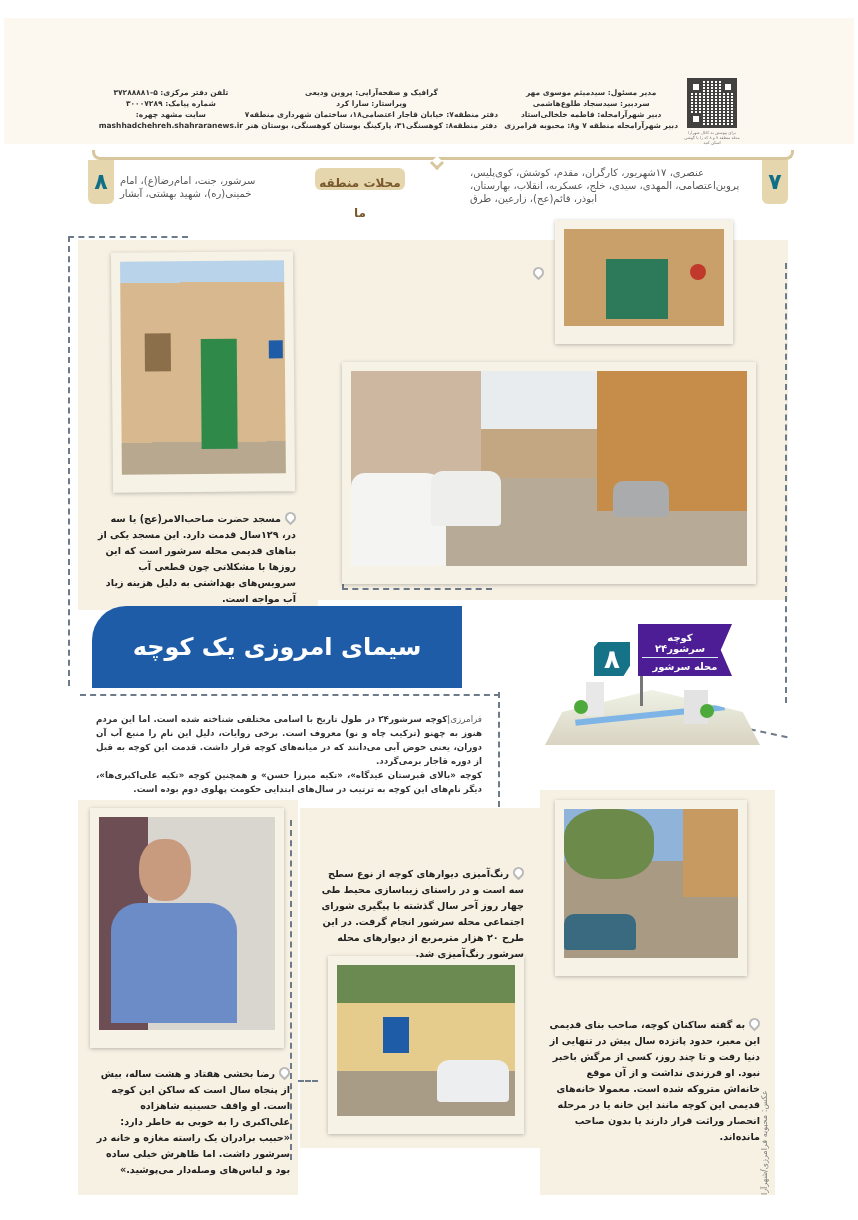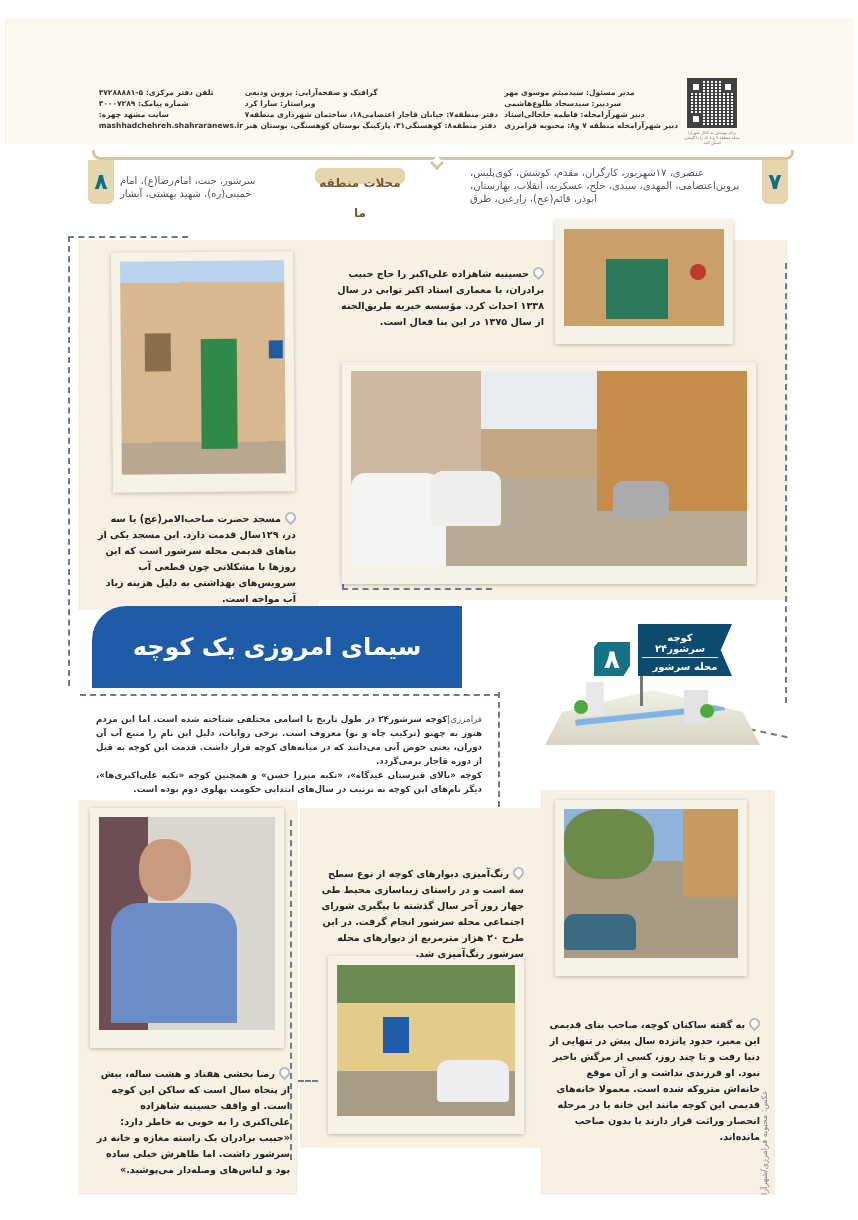--- a/index.html
+++ b/index.html
@@ -1,48 +1,48 @@
 <!DOCTYPE html>
 <html><head>
 <meta charset="utf-8">
 <style>
   * { box-sizing: border-box; margin: 0; padding: 0; }
   html, body { width: 858px; height: 1220px; background: #ffffff; overflow: hidden; }
   body { position: relative; font-family: "DejaVu Sans", sans-serif; color: #2b2b2b; direction: rtl; }
 
   .masthead { position: absolute; left: 4px; top: 18px; width: 850px; height: 126px; background: #fcf8f0; }
-  .mast-col { position: absolute; font-size: 7.5px; line-height: 11px; font-weight: bold; color: #333; text-align: left; }
+  .mast-col { position: absolute; font-size: 7.5px; line-height: 11px; font-weight: bold; color: #333; text-align: center; }
   .mast-col div { white-space: nowrap; }
   .qr { position: absolute; left: 687px; top: 78px; width: 50px; height: 50px; background: #fff;
         border: 2px solid #222;
         background-image:
           linear-gradient(90deg, #222 25%, transparent 25%, transparent 50%, #222 50%, #222 75%, transparent 75%),
           linear-gradient(#222 25%, transparent 25%, transparent 50%, #222 50%, #222 75%, transparent 75%);
         background-size: 8px 8px, 6px 6px; opacity: .85; }
   .qr .fp { position: absolute; width: 12px; height: 12px; border: 3px solid #222; background: #fff; }
   .qr-caption { position: absolute; left: 684px; top: 130px; width: 56px; font-size: 4px; line-height: 5px; color: #777; text-align: center; }
 
   .tabbar { position: absolute; left: 92px; top: 150px; width: 702px; height: 10px; border: 3px solid #d8c79c; border-top: none; border-radius: 0 0 8px 8px; }
   .tab-pointer { position: absolute; left: 432px; top: 158px; width: 10px; height: 10px; background: #fff; border-right: 3px solid #d8c79c; border-bottom: 3px solid #d8c79c; transform: rotate(45deg); }
   .region-num { position: absolute; width: 26px; height: 44px; background: #e6d6ae; border-radius: 0 0 6px 6px; color: #0e6f86; font-weight: bold; font-size: 22px; text-align: center; line-height: 44px; }
   .region-text { position: absolute; font-size: 10px; line-height: 13px; color: #555; text-align: left; }
-  .section-tag { position: absolute; left: 315px; top: 168px; width: 90px; height: 16px; background: #e6d6ae; border-radius: 6px; color: #7a5a2d; font-weight: bold; font-size: 12px; text-align: center; line-height: 30px; }
+  .section-tag { position: absolute; left: 315px; top: 168px; width: 90px; height: 22px; background: #e6d6ae; border-radius: 6px; color: #7a5a2d; font-weight: bold; font-size: 12px; text-align: center; line-height: 30px; }
 
   .panel { position: absolute; background: #f6f1e3; }
   .dash { position: absolute; border-color: #6c7a8a; border-style: dashed; }
 
   .photo { position: absolute; background: #f7f2e6; box-shadow: 0 1px 4px rgba(0,0,0,.25); }
   .photo .img { position: absolute; left: 9px; top: 9px; right: 9px; bottom: 18px; overflow: hidden; }
 
   .caption { position: absolute; font-size: 9.6px; line-height: 16px; font-weight: bold; color: #222; text-align: right; }
   .pin { display: inline-block; width: 11px; height: 11px; border-radius: 50% 50% 50% 0; transform: rotate(-45deg); background: #fff; border: 2px solid #b8b8b8; margin-left: 4px; vertical-align: -1px; }
 
   .headline { position: absolute; left: 92px; top: 606px; width: 370px; height: 82px; background: #1e5ca8; border-radius: 34px 0 0 0; color: #fff; font-weight: bold; font-size: 24px; text-align: center; line-height: 82px; }
 
-  .map-sign { position: absolute; left: 638px; top: 624px; width: 94px; height: 52px; background: #0c4a6e; clip-path: polygon(0 0, 100% 0, 88% 50%, 100% 100%, 0 100%); color: #fff; font-weight: bold; font-size: 10px; text-align: center; }
+  .map-sign { position: absolute; left: 638px; top: 624px; width: 94px; height: 52px; background: #4c1d95; clip-path: polygon(0 0, 100% 0, 88% 50%, 100% 100%, 0 100%); color: #fff; font-weight: bold; font-size: 10px; text-align: center; }
   .map-sign .l1 { padding-top: 8px; border-bottom: 1px solid #d8eef2; margin: 0 14px 0 4px; padding-bottom: 3px; }
   .map-sign .l2 { padding-top: 3px; }
   .map-num { position: absolute; left: 594px; top: 642px; width: 36px; height: 34px; background: #167287; clip-path: polygon(12% 0, 100% 0, 100% 70%, 82% 100%, 0 100%, 0 15%); color: #fff; font-weight: bold; font-size: 26px; line-height: 34px; text-align: center; }
 
   .body-text { position: absolute; left: 96px; top: 712px; width: 386px; font-size: 8.7px; line-height: 14px; font-weight: bold; color: #333; text-align: justify; text-align-last: right; }
   .credit { position: absolute; left: 760px; top: 1010px; width: 20px; height: 185px; writing-mode: vertical-rl; transform: rotate(180deg); font-size: 8px; color: #7c7c7c; text-align: left; }
 </style>
 </head>
 <body>
 
@@ -138,21 +138,21 @@
 </div>
 
 <div class="photo" style="left:328px;top:956px;width:196px;height:178px;">
   <div class="img" style="background:linear-gradient(180deg,#6b8a52 0 25%,#e6cc8c 25% 70%,#a99c86 70%);">
     <div style="position:absolute;left:46px;top:52px;width:26px;height:36px;background:#1e5ca8;"></div>
     <div style="position:absolute;right:6px;top:95px;width:72px;height:42px;background:#eceeef;border-radius:12px 12px 4px 4px;"></div>
   </div>
 </div>
 
 <div class="caption" style="left:330px;top:266px;width:214px;">
-  <span class="pin"></span><span>حسینیه شاهزاده علی‌اکبر را حاج حبیب برادران، با معماری استاد اکبر توابی در سال ۱۳۳۸ احداث کرد. مؤسسه خیریه طریق‌الجنه از سال ۱۳۷۵ در این بنا فعال است.</span>
+  <span class="pin"></span>
 </div>
 <div class="caption" style="left:96px;top:511px;width:200px;">
   <span class="pin"></span><span>مسجد حضرت صاحب‌الامر(عج) یا سه در، ۱۲۹سال قدمت دارد. این مسجد یکی از بناهای قدیمی محله سرشور است که این روزها با مشکلاتی چون قطعی آب سرویس‌های بهداشتی به دلیل هزینه زیاد آب مواجه است.</span>
 </div>
 <div class="caption" style="left:312px;top:866px;width:212px;">
   <span class="pin"></span><span>رنگ‌آمیزی دیوارهای کوچه از نوع سطح سه است و در راستای زیباسازی محیط طی چهار روز آخر سال گذشته با پیگیری شورای اجتماعی محله سرشور انجام گرفت. در این طرح ۲۰ هزار مترمربع از دیوارهای محله سرشور رنگ‌آمیزی شد.</span>
 </div>
 <div class="caption" style="left:90px;top:1066px;width:200px;">
   <span class="pin"></span><span>رضا بخشی هفتاد و هشت ساله، بیش از پنجاه سال است که ساکن این کوچه است. او واقف حسینیه شاهزاده علی‌اکبری را به خوبی به خاطر دارد: «حبیب برادران یک راسته مغازه و خانه در سرشور داشت. اما ظاهرش خیلی ساده بود و لباس‌های وصله‌دار می‌پوشید.»</span>
 </div>

